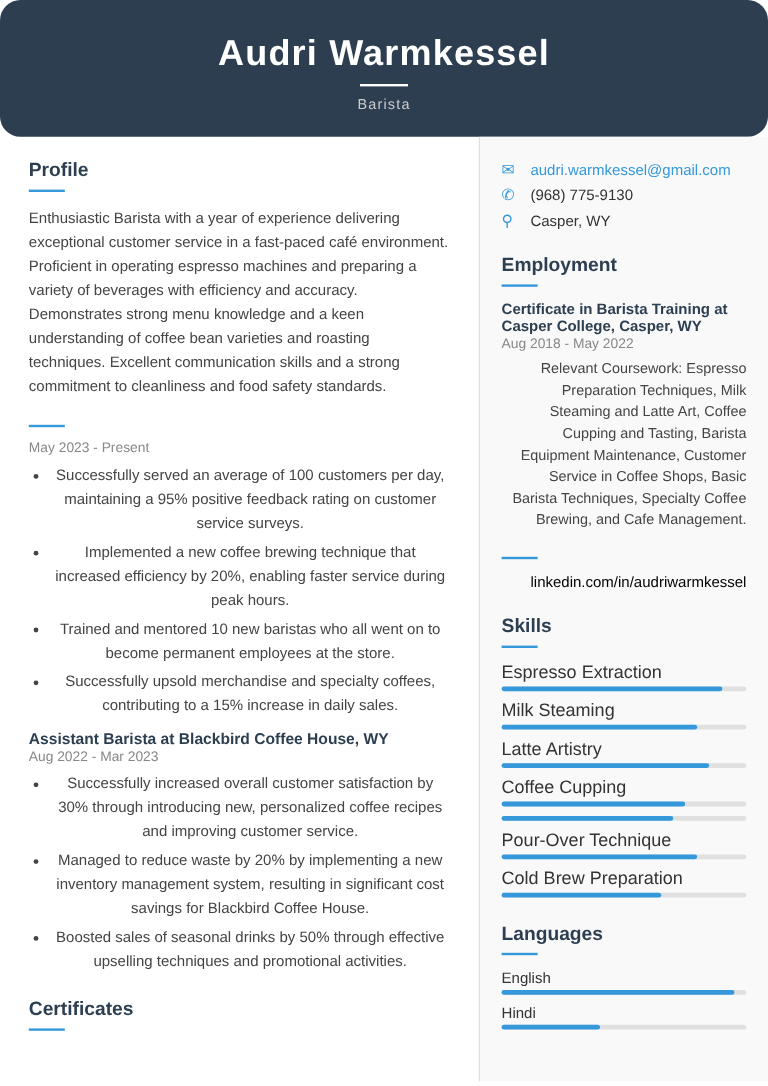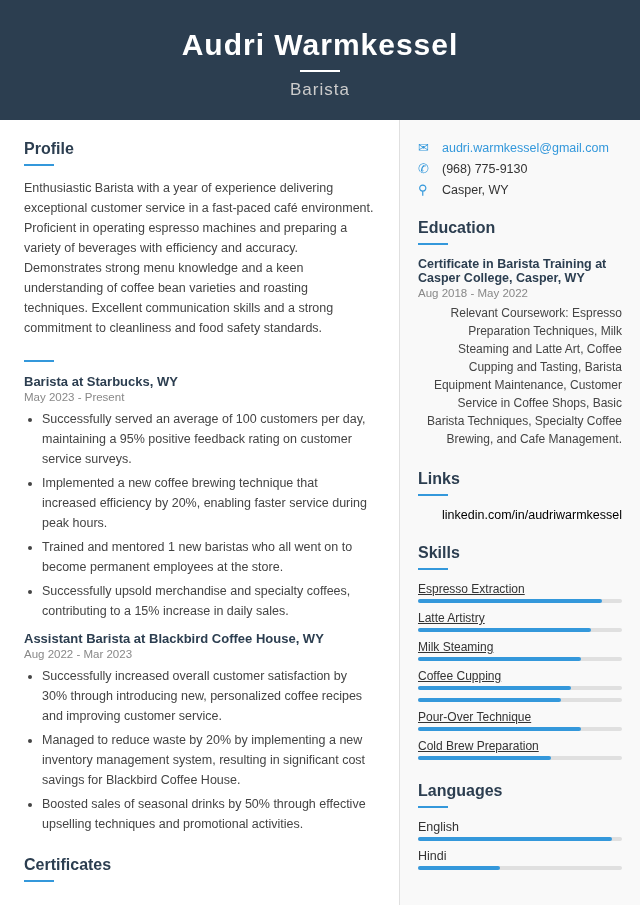--- a/index.html
+++ b/index.html
@@ -9,34 +9,35 @@
       color: #333;
       background: #fff;
       width: 640px;
       min-height: 905px;
     }
     .header {
       background: #2c3e50;
       color: white;
       text-align: center;
       padding: 28px 20px 20px;
+      border-radius: 17px;
     }
     .header h1 {
       font-size: 30px;
       font-weight: bold;
       letter-spacing: 1px;
     }
     .header .divider-line {
       width: 40px;
       height: 2px;
       background: white;
       margin: 8px auto;
     }
     .header .subtitle {
-      font-size: 17px;
+      font-size: 12px;
       letter-spacing: 1px;
       color: #ccc;
     }
     .main-content {
       display: flex;
       flex-direction: row;
     }
     .left-col {
       width: 400px;
       padding: 20px 24px;
@@ -80,20 +81,21 @@
     }
     .bullet-list {
       padding-left: 18px;
       margin-bottom: 10px;
     }
     .bullet-list li {
       font-size: 12.5px;
       line-height: 1.6;
       color: #444;
       margin-bottom: 4px;
+      text-align: center;
     }
     
     .contact-item {
       display: flex;
       align-items: center;
       margin-bottom: 6px;
       font-size: 12.5px;
     }
     .contact-icon {
       width: 18px;
@@ -128,24 +130,23 @@
       font-size: 12.5px;
       text-decoration: none;
       display: block;
       margin-bottom: 5px;
       text-align: right;
     }
     .skill-item {
       margin-bottom: 8px;
     }
     .skill-name {
-      font-size: 12px;
+      font-size: 15px;
       color: #333;
       margin-bottom: 3px;
-      text-decoration: underline;
     }
     .skill-bar-bg {
       height: 4px;
       background: #e0e0e0;
       border-radius: 2px;
       width: 100%;
     }
     .skill-bar-fill {
       height: 4px;
       background: #3498db;
@@ -187,26 +188,25 @@
     <div class="section">
       <div class="section-title">Profile</div>
       <div class="section-underline"></div>
       <div class="profile-text">Enthusiastic Barista with a year of experience delivering exceptional customer service in a fast-paced café environment. Proficient in operating espresso machines and preparing a variety of beverages with efficiency and accuracy. Demonstrates strong menu knowledge and a keen understanding of coffee bean varieties and roasting techniques. Excellent communication skills and a strong commitment to cleanliness and food safety standards.</div>
     </div>
 
     <div class="section">
       <div class="section-underline"></div>
 
       <div>
-        <div class="job-title">Barista at Starbucks, WY</div>
         <div class="job-date">May 2023 - Present</div>
         <ul class="bullet-list">
           <li>Successfully served an average of 100 customers per day, maintaining a 95% positive feedback rating on customer service surveys.</li>
           <li>Implemented a new coffee brewing technique that increased efficiency by 20%, enabling faster service during peak hours.</li>
-          <li>Trained and mentored 1 new baristas who all went on to become permanent employees at the store.</li>
+          <li>Trained and mentored 10 new baristas who all went on to become permanent employees at the store.</li>
           <li>Successfully upsold merchandise and specialty coffees, contributing to a 15% increase in daily sales.</li>
         </ul>
       </div>
 
       <div>
         <div class="job-title">Assistant Barista at Blackbird Coffee House, WY</div>
         <div class="job-date">Aug 2022 - Mar 2023</div>
         <ul class="bullet-list">
           <li>Successfully increased overall customer satisfaction by 30% through introducing new, personalized coffee recipes and improving customer service.</li>
           <li>Managed to reduce waste by 20% by implementing a new inventory management system, resulting in significant cost savings for Blackbird Coffee House.</li>
@@ -234,53 +234,52 @@
         <span class="contact-icon">✆</span>
         <span>(968) 775-9130</span>
       </div>
       <div class="contact-item">
         <span class="contact-icon">⚲</span>
         <span>Casper, WY</span>
       </div>
     </div>
 
     <div class="section">
-      <div class="section-title">Education</div>
+      <div class="section-title">Employment</div>
       <div class="section-underline"></div>
       <div class="edu-school">Certificate in Barista Training at Casper College, Casper, WY</div>
       <div class="edu-date">Aug 2018 - May 2022</div>
       <div class="edu-text">Relevant Coursework: Espresso Preparation Techniques, Milk Steaming and Latte Art, Coffee Cupping and Tasting, Barista Equipment Maintenance, Customer Service in Coffee Shops, Basic Barista Techniques, Specialty Coffee Brewing, and Cafe Management.</div>
     </div>
 
     <div class="section">
-      <div class="section-title">Links</div>
       <div class="section-underline"></div>
       <a href="#" class="link-item">linkedin.com/in/audriwarmkessel</a>
     </div>
 
     <div class="section">
       <div class="section-title">Skills</div>
       <div class="section-underline"></div>
       <div id="skills-container">
           <div class="skill-item">
       <div class="skill-name">Espresso Extraction</div>
       <div class="skill-bar-bg">
         <div class="skill-bar-fill" style="width:90%"></div>
       </div>
     </div>
           <div class="skill-item">
+      <div class="skill-name">Milk Steaming</div>
+      <div class="skill-bar-bg">
+        <div class="skill-bar-fill" style="width:80%"></div>
+      </div>
+    </div>
+          <div class="skill-item">
       <div class="skill-name">Latte Artistry</div>
       <div class="skill-bar-bg">
         <div class="skill-bar-fill" style="width:85%"></div>
-      </div>
-    </div>
-          <div class="skill-item">
-      <div class="skill-name">Milk Steaming</div>
-      <div class="skill-bar-bg">
-        <div class="skill-bar-fill" style="width:80%"></div>
       </div>
     </div>
           <div class="skill-item">
       <div class="skill-name">Coffee Cupping</div>
       <div class="skill-bar-bg">
         <div class="skill-bar-fill" style="width:75%"></div>
       </div>
     </div>
           <div class="skill-item">
       <div class="skill-bar-bg">

